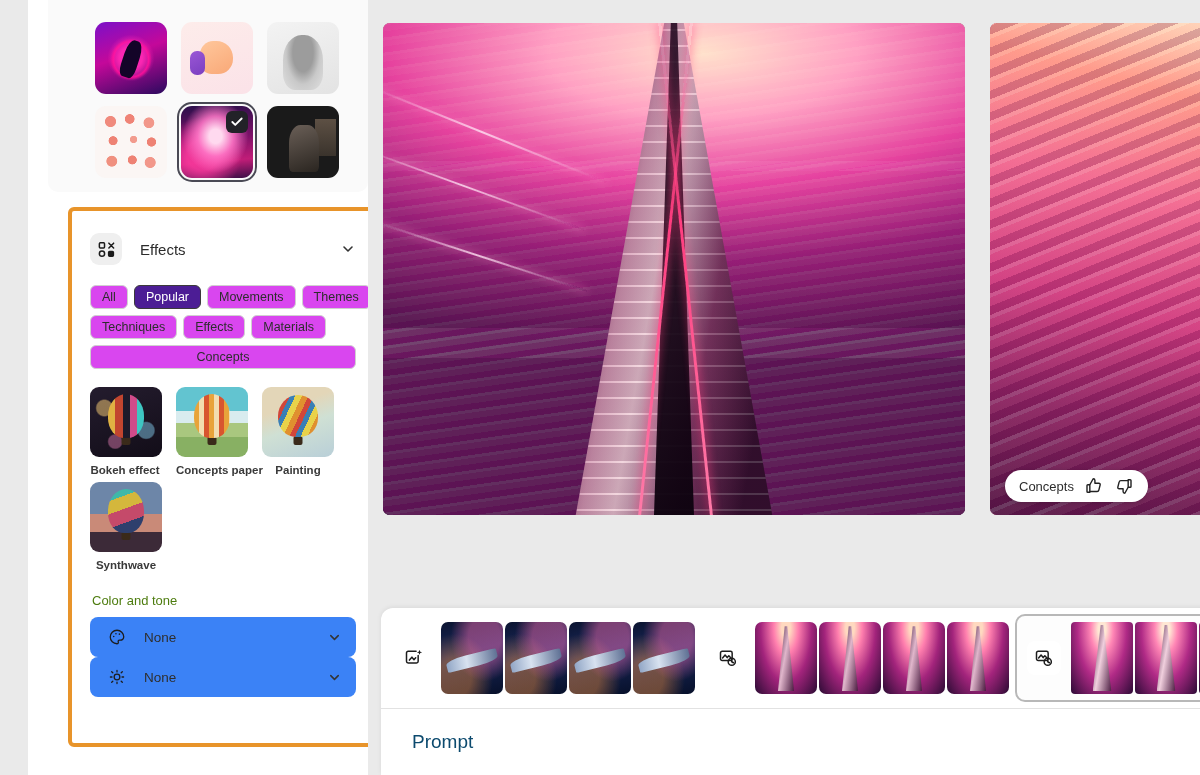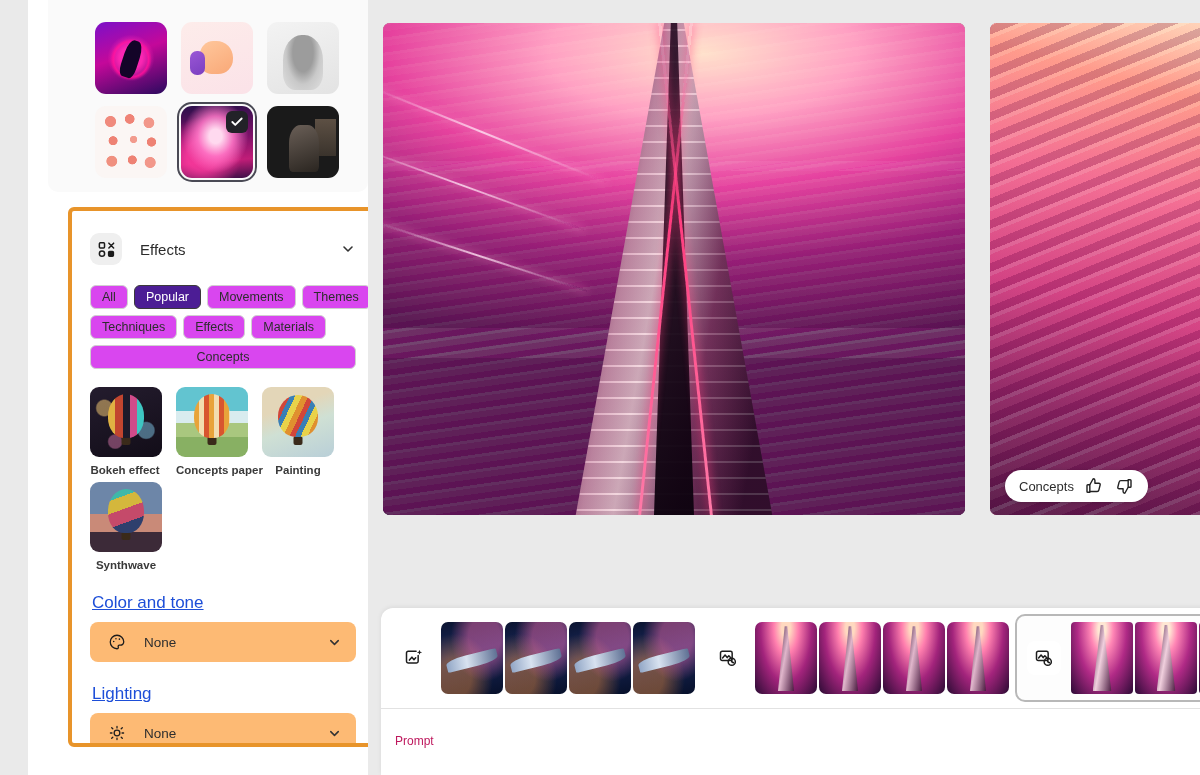--- a/index.html
+++ b/index.html
@@ -148,24 +148,24 @@
   .e-synth .bal:after { background: linear-gradient(160deg,#3fb8a8 0 22%,#d4b73c 22% 45%,#c54a6a 45% 70%,#2e3f6d 70% 100%); }
   .e-paint { background: linear-gradient(160deg,#e3d6b8 0 30%,#cfe0d4 55%,#b9cfd8 100%); }
   .e-paint .bal:after { width:40px; height:42px;
       background: repeating-linear-gradient(115deg,#e0902f 0 6px,#d1463a 6px 11px,#3a7fb5 11px 16px,#e8d24a 16px 22px); }
   .e-digital { background: linear-gradient(170deg,#cfd9e2 0 38%,#e7c29a 70%,#8d6b55 100%); }
   .e-digital .bal:after { background: linear-gradient(150deg,#dfe2e8 0 22%,#d1592f 22% 48%,#e3b442 48% 72%,#6d5c8a 72% 100%); }
   .e-hyper { background: linear-gradient(180deg,#9cc3de 0 60%,#d9e4e8 60% 78%,#a9b58c 78% 100%); }
   .e-hyper .bal:after { width:40px; height:44px;
       background: repeating-linear-gradient(0deg,#d8d13c 0 7px,#3c8f4e 7px 13px,#d1463a 13px 19px,#2f5fa8 19px 25px); }
 
-  .section-title { font-size: 17px; color: #1d4ed8; margin: 22px 0 9px 2px; text-decoration: underline; }
+  .section-title { font-size: 13px; color: #4d7c0f; margin: 22px 0 9px 2px; }
   .select-field {
     display: flex; align-items: center;
-    height: 40px; background: #fdba74; border-radius: 8px;
+    height: 40px; background: #3b82f6; border-radius: 8px;
     padding: 0 14px 0 18px; cursor: pointer;
   }
   .select-field .sf-icon { width: 18px; height: 18px; color: #222; flex: 0 0 auto; }
   .select-field .sf-value { margin-left: 18px; font-size: 13.5px; color: #2e2e2e; }
   .select-field .sf-chev { margin-left: auto; width: 15px; height: 15px; color: #333; }
 
   
   .canvas-area { position: absolute; left: 368px; top: 0; right: 0; height: 775px; background:#eaeaea; }
 
   .hero-image {
@@ -292,21 +292,21 @@
       radial-gradient(ellipse at 50% 10%, #ffe7d4 0 9%, #ff86b5 26%, #b02a86 56%, #2c0a36 100%);
   }
   .f-pink:after {
     content:""; position:absolute; left:50%; top:4%; width:30%; height:92%;
     transform: translateX(-50%);
     background: linear-gradient(100deg,#44173c,#f0cfdd 46%,#4a1b40 100%);
     clip-path: polygon(43% 0%, 57% 0%, 100% 100%, 0% 100%);
   }
   .panel-divider { height: 1px; background: #e2e2e2; margin: 0 0 0 0; }
   .prompt-row { padding: 22px 0 0 14px; }
-  .prompt-placeholder { font-size: 12px; color: #be185d; }
+  .prompt-placeholder { font-size: 19px; color: #0c4a6e; margin-left: 17px; }
 </style>
 </head>
 <body>
 
 <div id="root">
 
   <div class="sidebar">
 
     <div class="style-grid-card">
       <div class="style-grid" id="style-grid">
@@ -400,21 +400,20 @@
             </svg>
           </span>
           <span class="sf-value">None</span>
           <span class="sf-chev">
             <svg viewBox="0 0 24 24" width="15" height="15" fill="none" stroke="currentColor" stroke-width="2.4" stroke-linecap="round" stroke-linejoin="round">
                 <polyline points="6 9 12 15 18 9"></polyline>
               </svg>
           </span>
         </div>
 
-        <div class="section-title">Lighting</div>
         <div class="select-field">
           <span class="sf-icon">
             <svg viewBox="0 0 24 24" width="18" height="18" fill="none" stroke="#1c1c1c" stroke-width="1.7" stroke-linecap="round">
               <circle cx="12" cy="12" r="3.8"></circle>
               <path d="M12 3.2v2.1M12 18.7v2.1M4.9 4.9l1.5 1.5M17.6 17.6l1.5 1.5M3.2 12h2.1M18.7 12h2.1M4.9 19.1l1.5-1.5M17.6 6.4l1.5-1.5"></path>
             </svg>
           </span>
           <span class="sf-value">None</span>
           <span class="sf-chev">
             <svg viewBox="0 0 24 24" width="15" height="15" fill="none" stroke="currentColor" stroke-width="2.4" stroke-linecap="round" stroke-linejoin="round">

